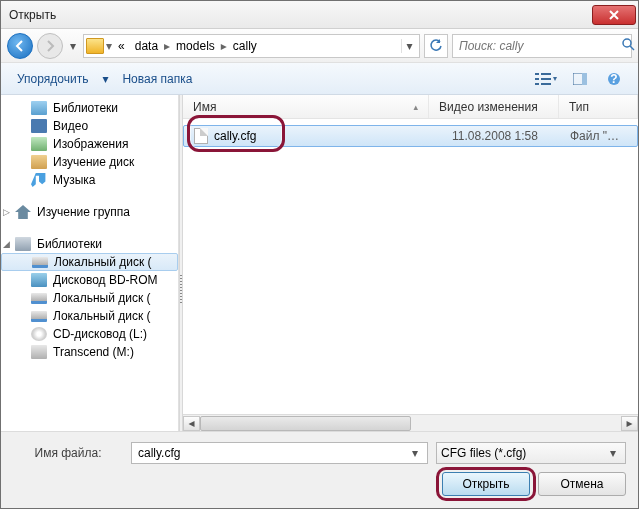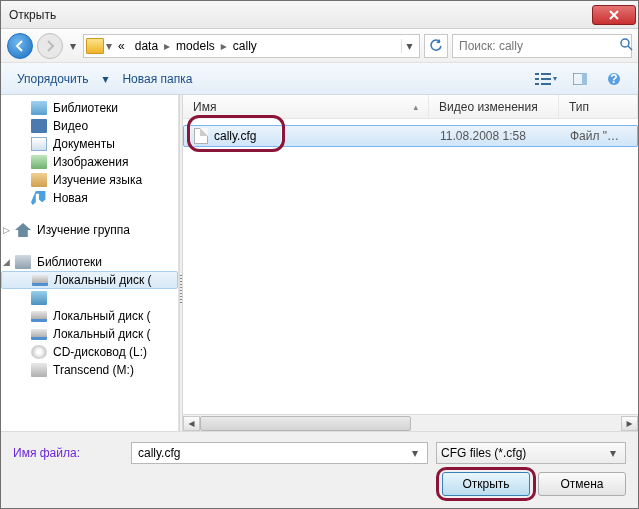--- a/index.html
+++ b/index.html
@@ -14,28 +14,28 @@
   .nav-fwd { background: #e8e8e8; border: 1px solid #c0c0c0; color: #a0a0a0; }
   .nav-drop { width: 12px; display: flex; align-items: center; justify-content: center; color: #555; cursor: pointer; }
   .breadcrumb { flex: 1; height: 24px; border: 1px solid #c8c8c8; background: #fff; display: flex; align-items: center; padding: 0 2px; gap: 2px; }
   .crumb { padding: 0 4px; cursor: pointer; }
   .crumb-sep { color: #666; }
   .folder-icon { width: 18px; height: 16px; background: linear-gradient(#fce38a,#f0b429); border-radius: 1px; border: 1px solid #d09820; position: relative; }
   .bc-spacer { flex: 1; }
   .bc-drop { width: 16px; text-align: center; color: #555; cursor: pointer; border-left: 1px solid #e0e0e0; }
   .refresh-btn { width: 24px; height: 24px; border: 1px solid #c8c8c8; background: #fff; display: flex; align-items: center; justify-content: center; color: #3a78b5; cursor: pointer; }
   .search { width: 180px; height: 24px; border: 1px solid #c8c8c8; background: #fff; display: flex; align-items: center; padding: 0 4px; gap: 4px; }
-  .search input { border: none; outline: none; flex: 1; color: #a21caf; }
+  .search input { border: none; outline: none; flex: 1; color: #a21caf; font-style: italic; }
   .search-icon { color: #3a78b5; }
   .toolbar { height: 32px; background: linear-gradient(#f5f9fd,#e4eef8); border-bottom: 1px solid #d0dae5; display: flex; align-items: center; padding: 0 10px; gap: 6px; }
   .tool-link { color: #1a4e8a; cursor: pointer; padding: 3px 6px; }
   .tool-sep { width: 10px; text-align: center; color: #1a4e8a; }
   .tool-spacer { flex: 1; }
   .tool-btn { width: 28px; height: 22px; border: 1px solid transparent; display: flex; align-items: center; justify-content: center; cursor: pointer; color: #3a6a9a; }
-  .body { flex: 1; display: flex; min-height: 0; }
+  .body { flex: 1; display: flex; min-height: 0; text-align: center; }
   .sidebar { width: 178px; border-right: 1px solid #e0e0e0; overflow: hidden; padding: 4px 0; position: relative; }
   .tree-item { display: flex; align-items: center; gap: 6px; padding: 2px 4px 2px 30px; cursor: pointer; white-space: nowrap; }
   .tree-item.root { padding-left: 14px; font-weight: normal; }
   .tree-item.sel { background: linear-gradient(#eaf3fb,#d8e9f8); border: 1px solid #a8cdee; border-radius: 2px; padding-top: 1px; padding-bottom: 1px; }
   .tree-icon { width: 16px; height: 14px; flex-shrink: 0; }
   .ico-lib { background: linear-gradient(#9ed0f0,#5aa0d0); border-radius: 1px; }
   .ico-vid { background: #4a7ab0; border-radius: 1px; }
   .ico-doc { background: linear-gradient(#fff,#d0e0f0); border: 1px solid #90b0d0; }
   .ico-img { background: linear-gradient(#c0e8c0,#70b070); border-radius: 1px; }
   .ico-book { background: linear-gradient(#f0d090,#d0a050); border-radius: 1px; }
@@ -66,21 +66,21 @@
   .file-icon { width: 14px; height: 16px; background: #fff; border: 1px solid #b0b0b0; position: relative; }
   .file-icon::after { content: ""; position: absolute; top: -1px; right: -1px; border-width: 4px; border-style: solid; border-color: #f8f8f8 #f8f8f8 #ccc #ccc; }
   .highlight { position: absolute; border: 3px solid #8a1538; border-radius: 12px; pointer-events: none; box-shadow: 0 0 0 1px rgba(255,255,255,.6) inset; }
   .hl-file { left: 186px; top: 114px; width: 98px; height: 37px; }
   .hscroll { height: 17px; background: #f0f0f0; border-top: 1px solid #dcdcdc; display: flex; align-items: center; }
   .hscroll .arrow { width: 17px; height: 15px; background: linear-gradient(#fdfdfd,#e2e2e2); border: 1px solid #c8c8c8; display: flex; align-items: center; justify-content: center; color: #555; cursor: pointer; }
   .hscroll .track { flex: 1; height: 15px; position: relative; }
   .hscroll .thumb { position: absolute; left: 0; width: 50%; height: 100%; background: linear-gradient(#eaeaea,#d4d4d4); border: 1px solid #b8b8b8; border-radius: 2px; cursor: pointer; }
   .bottom { padding: 10px 12px 12px; background: #f0f0f0; border-top: 1px solid #dcdcdc; }
   .row { display: flex; align-items: center; gap: 8px; margin-bottom: 8px; }
-  .lbl { width: 110px; text-align: left; color: #6d28d9; }
+  .lbl { width: 110px; text-align: center; color: #404040; }
   .combo { flex: 1; height: 22px; border: 1px solid #b8b8b8; background: #fff; display: flex; align-items: center; padding: 0 4px; }
   .combo input { border: none; outline: none; flex: 1; }
   .combo .dd { width: 16px; text-align: center; color: #555; cursor: pointer; }
   .combo.filter { flex: 0 0 190px; background: linear-gradient(#fafafa,#ececec); }
   .btnrow { display: flex; justify-content: flex-end; gap: 8px; padding-left: 118px; }
   .btn { width: 88px; height: 24px; border: 1px solid #acacac; background: linear-gradient(#fafafa,#e4e4e4); border-radius: 3px; cursor: pointer; display: flex; align-items: center; justify-content: center; }
   .btn.primary { border-color: #3c7fb1; background: linear-gradient(#eaf6fd,#badcf0); position: relative; }
   .hl-open { position: absolute; border: 3px solid #8a1538; border-radius: 10px; pointer-events: none; left: -7px; top: -6px; right: -7px; bottom: -6px; }
 </style>
 </head>
@@ -172,53 +172,50 @@
     <div class="sidebar">
       <div class="tree-item">
           <span class="tree-icon ico-lib"></span>
           <span>Библиотеки</span>
         </div>
       <div class="tree-item">
           <span class="tree-icon ico-vid"></span>
           <span>Видео</span>
         </div>
       <div class="tree-item">
-          <span class="tree-icon ico-doc"></span>
-          <span>Документы</span>
-        </div>
-      <div class="tree-item">
           <span class="tree-icon ico-img"></span>
           <span>Изображения</span>
         </div>
       <div class="tree-item">
           <span class="tree-icon ico-book"></span>
-          <span>Изучение языка</span>
+          <span>Изучение диск</span>
         </div>
       <div class="tree-item">
           <span class="tree-icon ico-mus"></span>
-          <span>Новая</span>
+          <span>Музыка</span>
         </div>
       <div style="height:14px"></div>
       <div class="tree-item root">
           <span class="tree-expand">▷</span>
           <span class="tree-icon ico-home"></span>
           <span>Изучение группа</span>
         </div>
       <div style="height:14px"></div>
       <div class="tree-item root">
           <span class="tree-expand">◢</span>
           <span class="tree-icon ico-comp"></span>
           <span>Библиотеки</span>
         </div>
       <div class="tree-item sel">
           <span class="tree-icon ico-disk"></span>
           <span>Локальный диск (</span>
         </div>
       <div class="tree-item">
           <span class="tree-icon ico-bd"></span>
+          <span>Дисковод BD-ROM</span>
         </div>
       <div class="tree-item">
           <span class="tree-icon ico-disk"></span>
           <span>Локальный диск (</span>
         </div>
       <div class="tree-item">
           <span class="tree-icon ico-disk"></span>
           <span>Локальный диск (</span>
         </div>
       <div class="tree-item">

